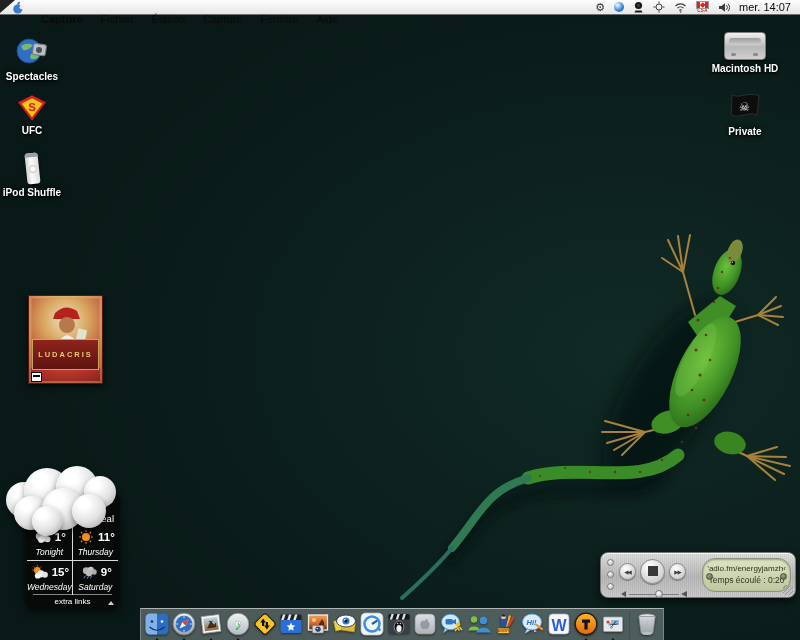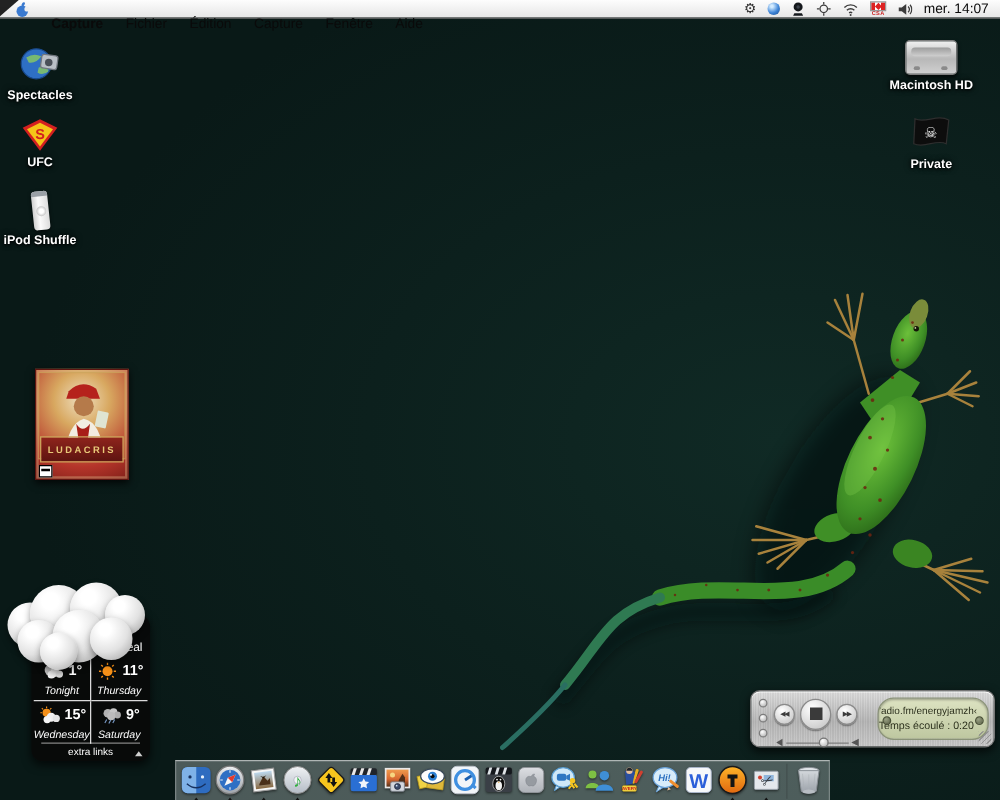--- a/index.html
+++ b/index.html
@@ -49,21 +49,21 @@
   .hd-icon::before { content:""; position:absolute; left:4px; right:4px; top:5px; height:7px;
     border-radius:3px; background:linear-gradient(#9c9c9c,#cfcfcf); }
   .hd-icon::after { content:""; position:absolute; left:6px; bottom:3px; width:5px; height:3px;
     border-radius:2px; background:#8a8a8a; box-shadow:22px 0 0 #8a8a8a; }
 
   
   .album { position:absolute; left:28px; top:295px; width:75px; height:89px; z-index:20;
     background:radial-gradient(circle at 50% 28%, #efe0c2 0%, #d8a860 30%, #b5352a 72%, #7e1f18 100%);
     box-shadow:0 0 0 1px #5e1410 inset, 0 0 0 3px rgba(230,200,150,.35) inset, 0 2px 6px rgba(0,0,0,.8); }
   .album svg { position:absolute; left:0; top:0; }
-  .album-band { position:absolute; left:4px; right:4px; bottom:14px; height:21px;
+  .album-band { position:absolute; left:4px; right:4px; bottom:14px; height:31px;
     background:linear-gradient(#8e241c,#5e1410); border:1px solid #caa25a;
     display:flex; align-items:center; justify-content:center; }
   .album-band span { color:#e8c878; font-size:7.5px; font-weight:bold; letter-spacing:2px; }
   .pa-label { position:absolute; left:3px; bottom:2px; width:11px; height:10px; background:#fff;
     border:1px solid #000; }
   .pa-label::before { content:""; display:block; margin:1.5px 1px; height:2.5px; background:#000; }
 
   
   .weather { position:absolute; left:0; top:460px; z-index:25; width:180px; height:170px; }
   .w-panel { position:absolute; left:25px; top:32px; width:95px; height:117px;
@@ -109,21 +109,21 @@
   .btn-ffwd { left:68px; top:10px; width:17px; height:17px; font-size:5.5px; letter-spacing:-1px; }
   .vol { position:absolute; left:20px; top:37px; width:68px; height:8px; }
   .vol-line { position:absolute; left:8px; right:10px; top:3.5px; height:1.5px; background:#7e7e7e; }
   .vol-knob { position:absolute; left:34px; top:0; width:8px; height:8px; border-radius:50%;
     background:radial-gradient(circle at 35% 30%, #fff, #b0b0b0); border:0.5px solid #777; }
   .spk { position:absolute; top:1px; width:0; height:0;
     border-top:3px solid transparent; border-bottom:3px solid transparent; border-right:5px solid #555; }
   .spk.l { left:0; } .spk.r { right:2px; border-right-width:6px; border-top-width:3.5px; border-bottom-width:3.5px; }
   .lcd { position:absolute; left:101px; top:5px; width:89px; height:34px; border-radius:13px;
     background:linear-gradient(#dde3c2,#bec7a0); border:1px solid #8a9278;
-    box-shadow:inset 0 1px 2px rgba(0,0,0,.3); color:#2e321f; text-align:left; overflow:hidden; }
+    box-shadow:inset 0 1px 2px rgba(0,0,0,.3); color:#2e321f; text-align:center; overflow:hidden; }
   .lcd-l1 { font-size:8px; margin-top:5px; white-space:nowrap; }
   .lcd-l2 { font-size:8.5px; margin-top:2px; white-space:nowrap; }
   .lcd-btn { position:absolute; top:14px; width:7px; height:7px; border-radius:50%;
     background:radial-gradient(circle at 35% 30%, #9aa184, #5c6248); border:0.5px solid #4a5038; }
   .lcd-btn.l { left:3px; } .lcd-btn.r { right:3px; }
   .grip { position:absolute; right:2px; bottom:2px; width:10px; height:10px;
     background:repeating-linear-gradient(135deg, transparent 0 2px, #8a8a8a 2px 3px); opacity:.8; }
 
   
   .dock { position:absolute; left:140px; top:608px; width:524px; height:32px; z-index:40;

